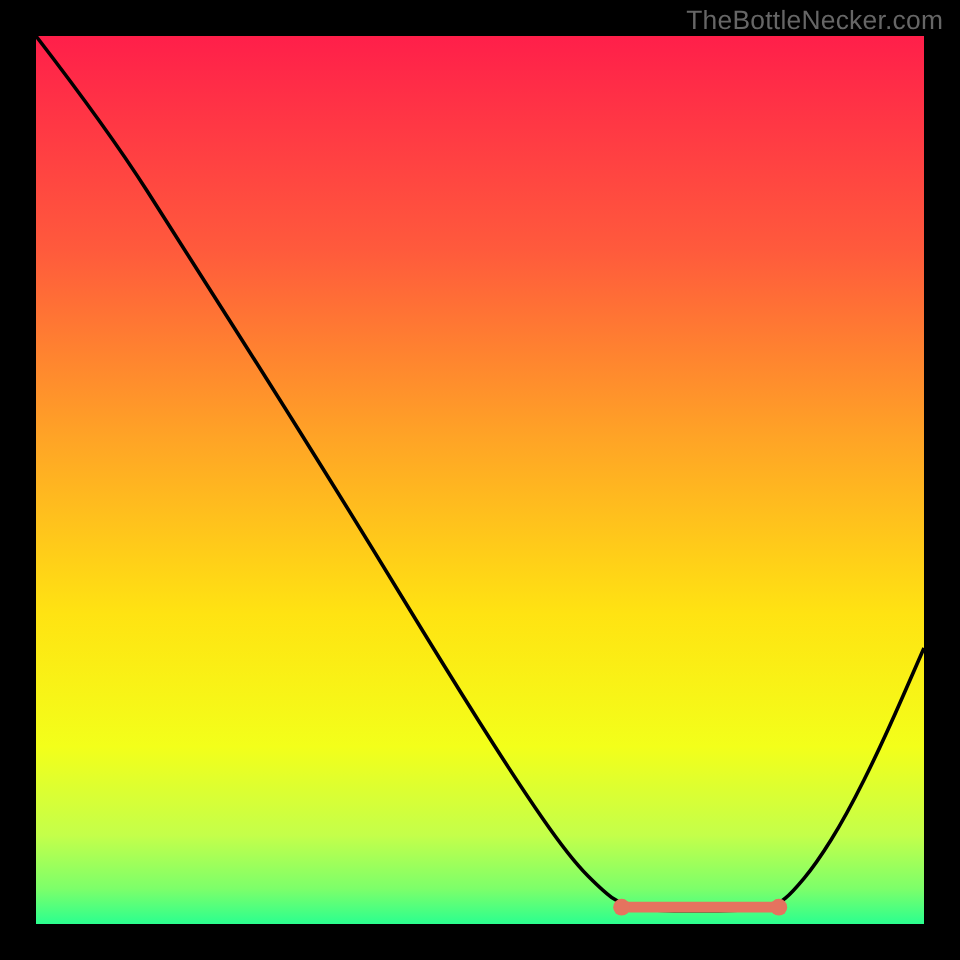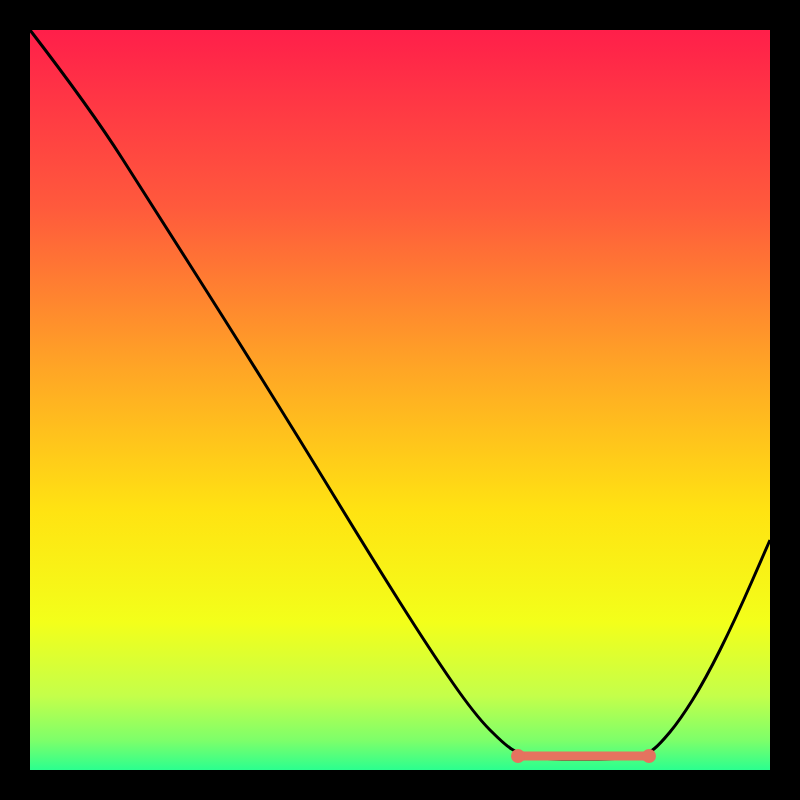--- a/index.html
+++ b/index.html
@@ -29,20 +29,21 @@
   svg {
     position: absolute;
     top: 0;
     left: 0;
   }
 </style>
 </head>
 <body>
 
 <div class="container">
+  <div class="watermark">TheBottleNecker.com</div>
   <svg id="chart-svg" width="800" height="800" viewBox="0 0 800 800">
     <defs>
       <linearGradient id="bg-grad" x1="0" y1="0" x2="0" y2="1">
           <stop offset="0%" stop-color="#ff1f4a"></stop>
           <stop offset="24%" stop-color="#ff5a3c"></stop>
           <stop offset="45%" stop-color="#ffa326"></stop>
           <stop offset="65%" stop-color="#ffe312"></stop>
           <stop offset="80%" stop-color="#f3ff1a"></stop>
           <stop offset="90%" stop-color="#c4ff4a"></stop>
           <stop offset="96%" stop-color="#7dff6a"></stop>

